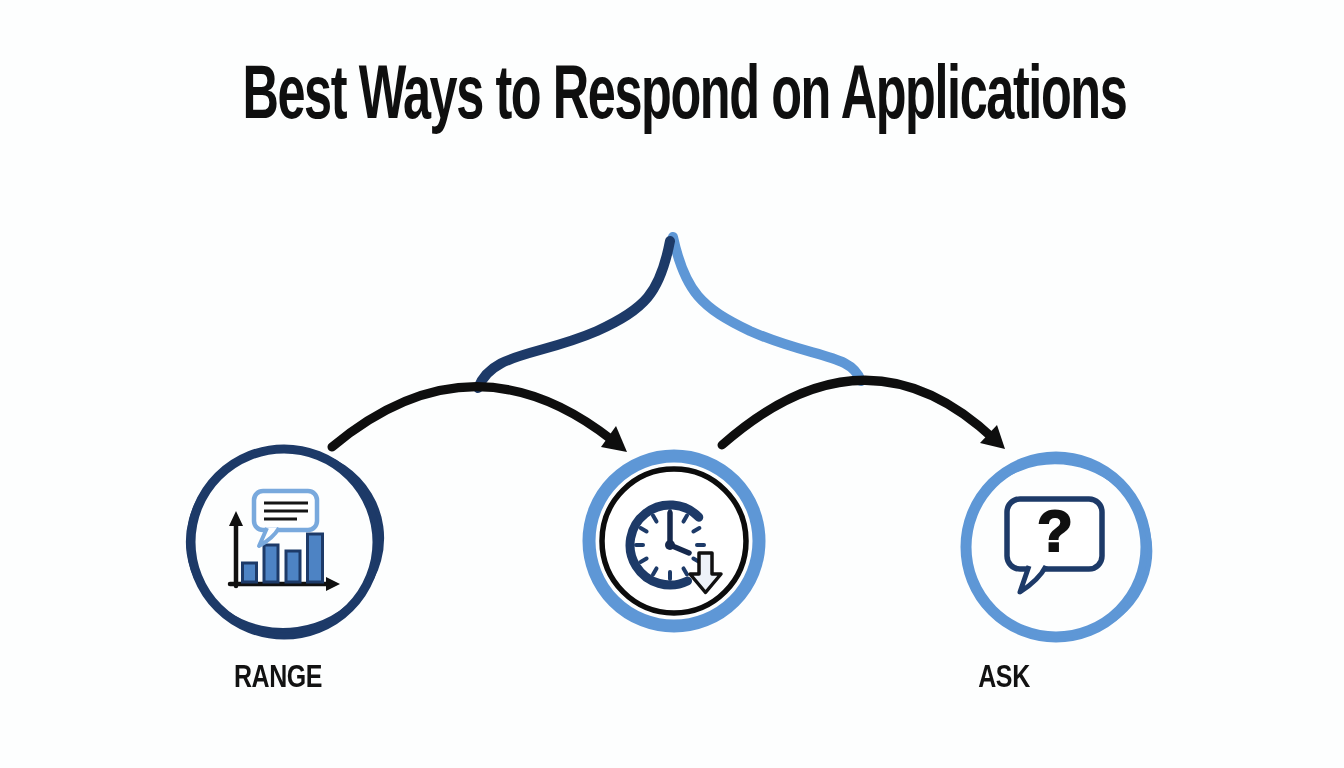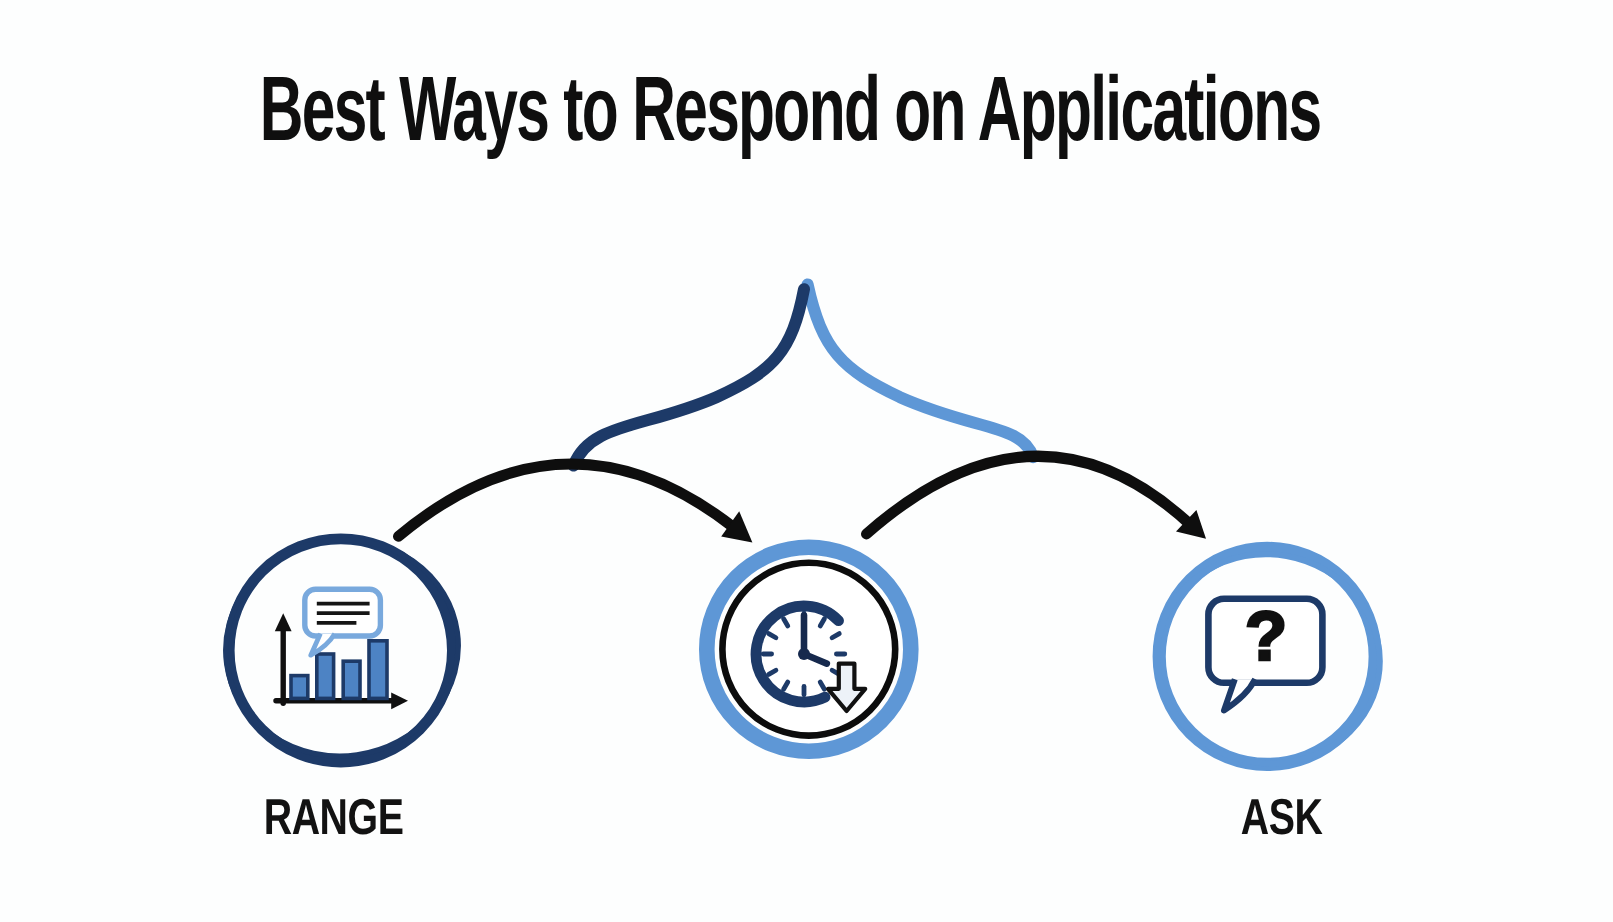--- a/index.html
+++ b/index.html
@@ -7,39 +7,39 @@
     width: 1344px; height: 768px;
     background: #fdfefe;
     font-family: "Liberation Sans", sans-serif;
     overflow: hidden; position: relative;
   }
   .stage { position: absolute; left: 0; top: 0; width: 1344px; height: 768px; }
   svg.canvas { position: absolute; left: 0; top: 0; }
 
   .title-wrap {
     position: absolute; left: 0; right: 28px; top: 50px;
-    text-align: center; white-space: nowrap;
+    text-align: right; white-space: nowrap;
   }
   .title-text {
     display: inline-block;
     font-size: 72px; font-weight: bold; color: #0f0f0f;
     letter-spacing: -2px; line-height: 1.1;
     transform: scale(0.70, 1.06); transform-origin: center top;
   }
 
   .node-label {
     position: absolute; top: 660px;
     white-space: nowrap;
-    font-size: 42px; font-weight: bold; color: #121212;
+    font-size: 32px; font-weight: bold; color: #121212;
     letter-spacing: -0.5px; line-height: 1;
   }
   .node-label > span { display: inline-block; transform: scaleX(0.78); transform-origin: center; }
   .node-label.range { left: 278px; transform: translateX(-50%); }
   .node-label.defer { left: 651px; transform: translateX(-50%); }
-  .node-label.ask   { left: 1068px; transform: translateX(-50%); }
+  .node-label.ask   { left: 1004px; transform: translateX(-50%); }
 
   .question-glyph {
     position: absolute; left: 1055px; top: 533px;
     transform: translate(-50%, -54%);
     font-size: 58px; font-weight: bold; color: #101010;
     -webkit-text-stroke: 2.2px #101010;
     line-height: 1;
   }
 </style>
 </head>

